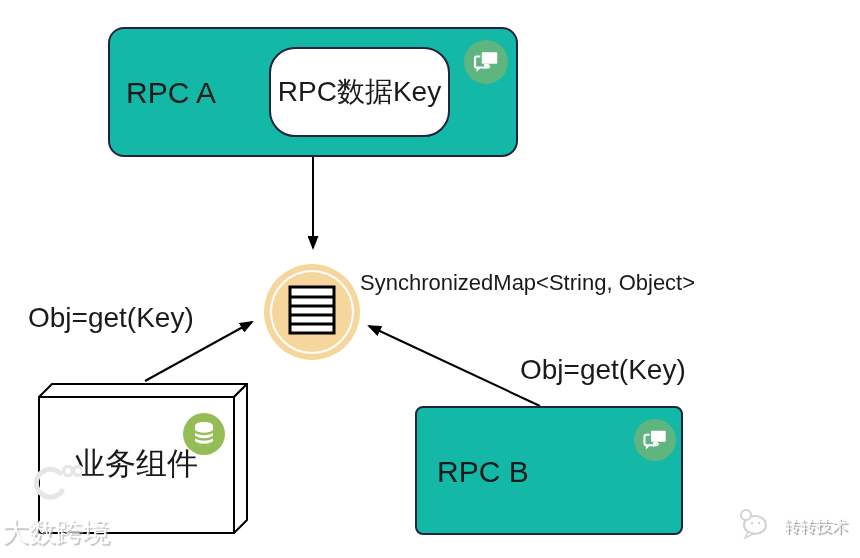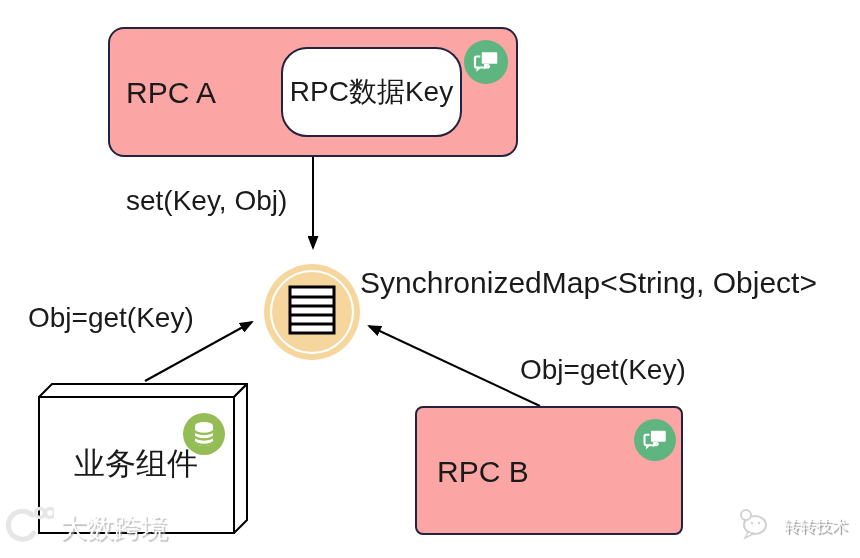--- a/index.html
+++ b/index.html
@@ -13,29 +13,29 @@
   *{box-sizing:border-box;margin:0;padding:0;}
   body{
     width:860px;height:558px;overflow:hidden;background:#ffffff;
     font-family:"Liberation Sans","DejaVu Sans",sans-serif;
     color:var(--text);
   }
   .canvas{position:relative;width:860px;height:558px;background:#fff;}
   .edges-layer{position:absolute;left:0;top:0;width:860px;height:558px;}
 
   .node-box{
-    position:absolute;background:#fca5a5;border:2px solid var(--node-border);
+    position:absolute;background:#14b8a6;border:2px solid var(--node-border);
   }
   .rpc-a{left:108px;top:27px;width:410px;height:130px;border-radius:16px;}
   .rpc-b{left:415px;top:406px;width:268px;height:129px;border-radius:8px;}
   .key-box{
     position:absolute;left:159px;top:18px;width:181px;height:90px;
     border:2px solid var(--node-border);border-radius:26px;
     display:flex;align-items:center;justify-content:center;
-    font-size:28px;background:#fff;margin-left:12px;
+    font-size:28px;background:#fff;
   }
   .node-label{position:absolute;font-size:30px;line-height:36px;white-space:nowrap;}
   .rpc-a .node-label{left:16px;top:46px;}
   .rpc-b .node-label{left:20px;top:46px;}
 
   .badge{position:absolute;}
   .rpc-a .badge{left:354px;top:11px;}
   .rpc-b .badge{left:217px;top:11px;}
 
   .business{position:absolute;left:38px;top:383px;width:210px;height:151px;}
@@ -56,30 +56,30 @@
   .map-circle .doc-icon{
     position:absolute;left:50%;top:50%;transform:translate(-50%,-50%);
   }
 
   .edge-label{
     position:absolute;font-size:28px;line-height:36px;white-space:nowrap;
   }
   .lbl-set{left:126px;top:183px;}
   .lbl-get-left{left:28px;top:300px;}
   .lbl-get-right{left:520px;top:352px;}
-  .lbl-sync{position:absolute;left:360px;top:264px;font-size:30px;line-height:38px;white-space:nowrap;}
+  .lbl-sync{position:absolute;left:360px;top:264px;font-size:22px;line-height:38px;white-space:nowrap;}
 
   .watermark{
     position:absolute;display:flex;align-items:center;gap:6px;
     color:#ffffff;pointer-events:none;
   }
   .wm-right{right:12px;bottom:14px;font-size:16px;
     text-shadow:1.5px 1.5px 1px rgba(130,130,130,0.9);}
   .wm-left{left:2px;bottom:8px;font-size:27px;
-    text-shadow:1.5px 1.5px 1px rgba(170,170,170,0.75);}
+    text-shadow:1.5px 1.5px 1px rgba(170,170,170,0.75);flex-direction:column;}
 </style>
 </head>
 <body>
 
 <div class="canvas">
 
   <svg class="edges-layer" viewBox="0 0 860 558">
     <defs>
       <marker id="arrow" markerWidth="14" markerHeight="11" refX="12" refY="5.5" orient="auto" markerUnits="userSpaceOnUse">
         <polygon points="0,0 14,5.5 0,11" fill="var(--arrow,#000)"></polygon>
@@ -99,21 +99,20 @@
       <svg width="44" height="44" viewBox="0 0 44 44">
         <circle cx="22" cy="22" r="22" fill="var(--chat-icon-green,#5fb57f)"></circle>
         <rect x="11" y="16.5" width="14" height="11" rx="1.5" fill="none" stroke="#fff" stroke-width="2.2"></rect>
         <polygon points="12.5,27 12.5,32 17.5,27" fill="#fff"></polygon>
         <rect x="17" y="11.5" width="17" height="13" rx="1.5" fill="#fff" stroke="var(--chat-icon-green,#5fb57f)" stroke-width="1.5"></rect>
         <polygon points="20,24 20,29.5 25.5,24" fill="#fff"></polygon>
       </svg>
     </span>
   </div>
 
-  <span class="edge-label lbl-set">set(Key, Obj)</span>
 
   <div class="map-circle">
     <span class="doc-icon">
       <svg width="48" height="50" viewBox="0 0 48 50">
         <rect x="2" y="2" width="44" height="46" fill="#fff" stroke="#000" stroke-width="3"></rect>
         <line x1="2" y1="12" x2="46" y2="12" stroke="#000" stroke-width="3"></line>
         <line x1="2" y1="21" x2="46" y2="21" stroke="#000" stroke-width="3"></line>
         <line x1="2" y1="30" x2="46" y2="30" stroke="#000" stroke-width="3"></line>
         <line x1="2" y1="39" x2="46" y2="39" stroke="#000" stroke-width="3"></line>
       </svg>

